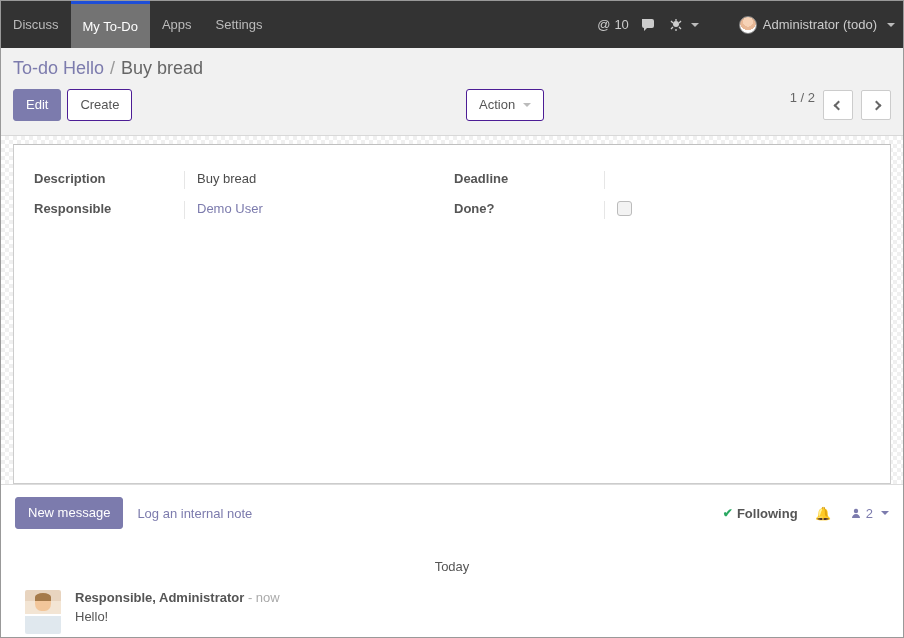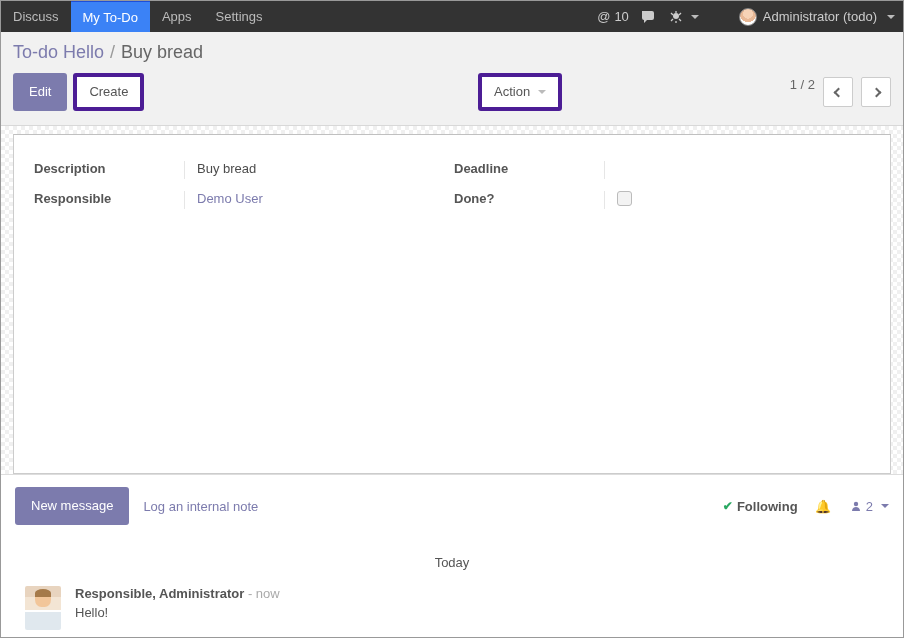--- a/index.html
+++ b/index.html
@@ -1,37 +1,37 @@
 <!DOCTYPE html>
 <html><head>
 <meta charset="utf-8">
 <style>
 * { box-sizing: border-box; margin: 0; padding: 0; }
 body { font-family: -apple-system, "Helvetica Neue", Arial, sans-serif; font-size: 13px; color: #4c4c4c; background: #fff; width: 904px; height: 638px; overflow: hidden; border: 1px solid #999; }
 
 
-.topnav { background: #333; height: 31px; display: flex; align-items: stretch; color: #ccc; }
+.topnav { background: #333; height: 47px; display: flex; align-items: stretch; color: #ccc; }
 .topnav-left { display: flex; }
 .topnav-item { padding: 0 12px; display: flex; align-items: center; cursor: pointer; color: #bbb; font-size: 13px; }
-.topnav-item.active { background: #3b82f6; color: #fff; border-top: 1px solid #1d4ed8; }
+.topnav-item.active { background: #737373; color: #fff; border-top: 3px solid #1d4ed8; }
 .topnav-spacer { flex: 1; }
 .topnav-right { display: flex; align-items: center; padding-right: 8px; gap: 12px; }
 .topnav-badge { display: flex; align-items: center; gap: 4px; color: #ccc; font-size: 13px; }
 .topnav-user { display:flex; align-items:center; gap:6px; color:#ccc;padding-left:28px; }
 .topnav-user .avatar { width:18px; height:18px; border-radius:50%; background: radial-gradient(circle at 50% 30%, #f6d2b6 35%, #e8b896 36% 60%, #fff 61%); border:1px solid #888; }
 .caret-down { width:0; height:0; border-left:4px solid transparent; border-right:4px solid transparent; border-top:4px solid #bbb; display:inline-block; margin-left:4px; }
 
 
 .header { background: #f1f1f1; border-bottom: 1px solid #d8d8d8; padding: 10px 12px 4px; }
 .breadcrumb { font-size: 18px; color: #888; margin-bottom: 10px; display:flex; align-items:baseline; }
 .breadcrumb a { color: #7c7bad; text-decoration:none; cursor:pointer; }
 .breadcrumb .sep { margin: 0 6px; color: #999; }
 .breadcrumb .current { color: #666; }
 .ctrl-row { display:flex; align-items:center; padding-bottom: 10px; }
-.btn { border: 4px solid #4c1d95; background: #fff; color: #555; padding: 6px 12px; border-radius: 3px; font-size: 13px; cursor:pointer; display:inline-flex; align-items:center; gap:4px; line-height: 1.4; }
+.btn { border: 1px solid #4c1d95; background: #fff; color: #555; padding: 6px 12px; border-radius: 3px; font-size: 13px; cursor:pointer; display:inline-flex; align-items:center; gap:4px; line-height: 1.4; }
 .btn-primary { background: #7c7bad; color: #fff; border-color: #7c7bad; }
 .btn + .btn { margin-left: 6px; }
 .pager { margin-left:auto; display:flex; align-items:flex-start; gap:8px; color:#666; }
 .pager .nav-btn { border:1px solid #ccc; background:#fff; width:30px; height:30px; display:flex; align-items:center; justify-content:center; cursor:pointer; border-radius:2px; }
 .chev { width:7px; height:7px; border-top:2px solid #666; border-right:2px solid #666; display:inline-block; }
 .chev.left { transform: rotate(-135deg); }
 .chev.right { transform: rotate(45deg); }
 .action-wrap { margin-left: 38%; }
 
 

